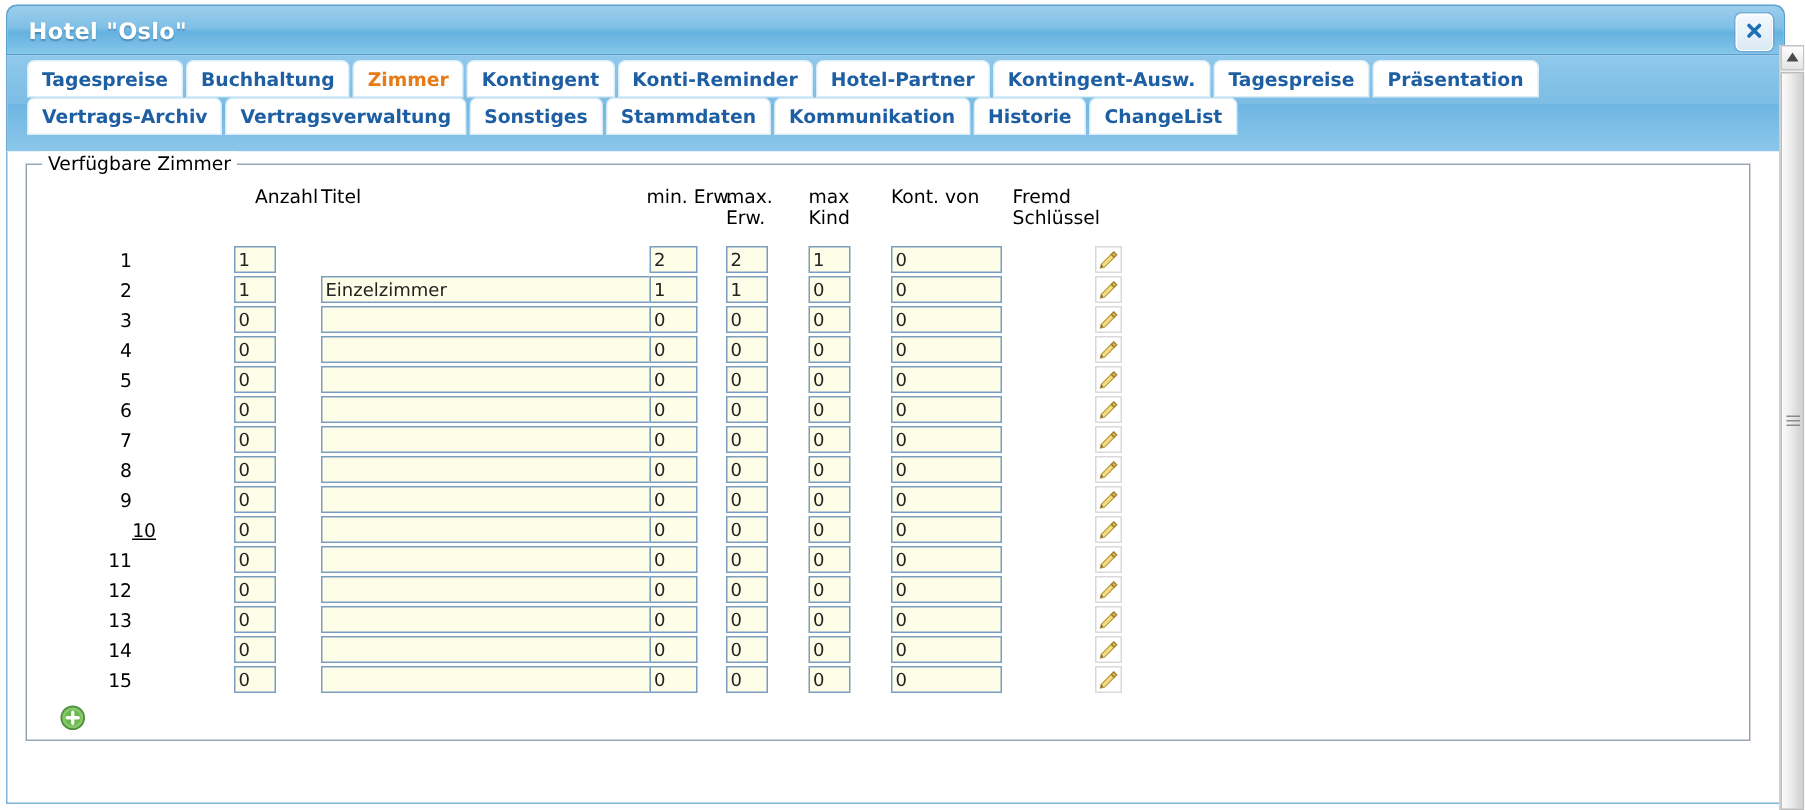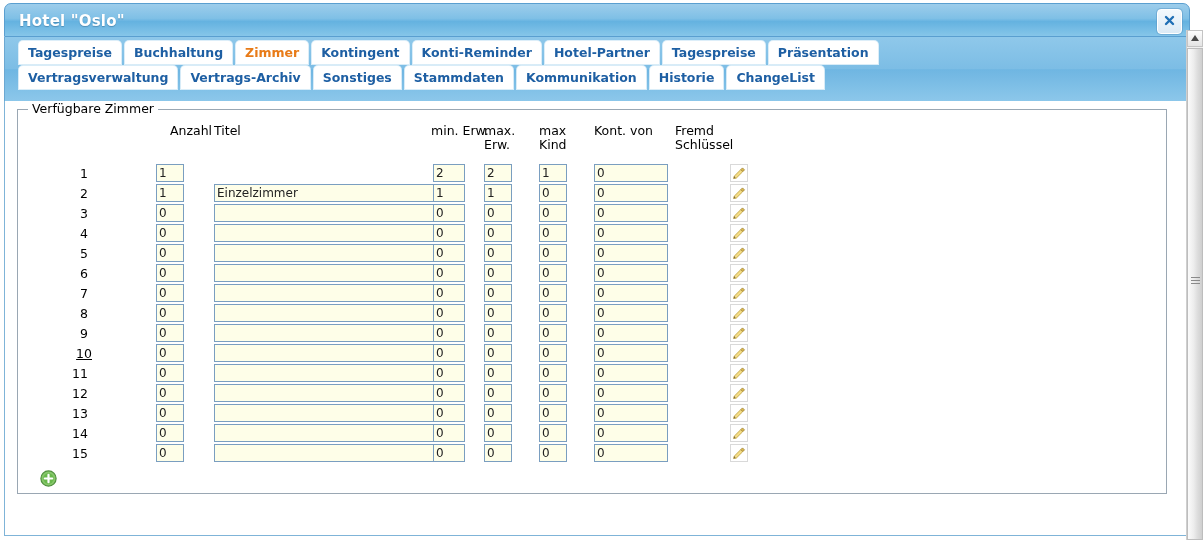--- a/index.html
+++ b/index.html
@@ -243,26 +243,27 @@
   </div>
 
   <div class="tabstrip">
     <div class="tabrow" id="tabrow1">
         <div class="tab">Tagespreise</div>
         <div class="tab">Buchhaltung</div>
         <div class="tab active">Zimmer</div>
         <div class="tab">Kontingent</div>
         <div class="tab">Konti-Reminder</div>
         <div class="tab">Hotel-Partner</div>
+        <div class="tab">Kontingent-Ausw.</div>
         <div class="tab">Tagespreise</div>
         <div class="tab">Präsentation</div>
       </div>
     <div class="tabrow" id="tabrow2">
+        <div class="tab">Vertrags-Archiv</div>
         <div class="tab">Vertragsverwaltung</div>
-        <div class="tab">Vertrags-Archiv</div>
         <div class="tab">Sonstiges</div>
         <div class="tab">Stammdaten</div>
         <div class="tab">Kommunikation</div>
         <div class="tab">Historie</div>
         <div class="tab">ChangeList</div>
       </div>
   </div>
 
   <div class="panel">
     <div class="fieldset">
@@ -419,21 +420,21 @@
               <input type="text" class="fld" value="0" style="left: 576px; width: 74px;">
               <div class="pencil" style="left: 712px;">
                 <svg width="16" height="16" viewBox="0 0 16 16">
                   <path d="M3.2 11.2 L9.6 4.8 L11.6 6.8 L5.2 13.2 L2.6 13.6 Z" fill="#f5dd86" stroke="#b89a3a" stroke-width="0.8"></path>
                   <path d="M9.9 4.5 L11.5 2.9 L13.5 4.9 L11.9 6.5 Z" fill="#dcb94e" stroke="#9c7f2c" stroke-width="0.8"></path>
                   <path d="M2.6 13.6 L3.2 11.2 L4.6 12.6 Z" fill="#7a6a48"></path>
                 </svg>
               </div>
             </div>
             <div class="row">
-              <div class="idx" style="left: 44px; text-decoration: underline;">10</div>
+              <div class="idx" style="left: 56px; text-decoration: underline;">10</div>
               <input type="text" class="fld" value="0" style="left: 138px; width: 28px;">
               <input type="text" class="fld" value="" style="left: 196px; width: 220px;">
               <input type="text" class="fld" value="0" style="left: 415px; width: 32px;">
               <input type="text" class="fld" value="0" style="left: 466px; width: 28px;">
               <input type="text" class="fld" value="0" style="left: 521px; width: 28px;">
               <input type="text" class="fld" value="0" style="left: 576px; width: 74px;">
               <div class="pencil" style="left: 712px;">
                 <svg width="16" height="16" viewBox="0 0 16 16">
                   <path d="M3.2 11.2 L9.6 4.8 L11.6 6.8 L5.2 13.2 L2.6 13.6 Z" fill="#f5dd86" stroke="#b89a3a" stroke-width="0.8"></path>
                   <path d="M9.9 4.5 L11.5 2.9 L13.5 4.9 L11.9 6.5 Z" fill="#dcb94e" stroke="#9c7f2c" stroke-width="0.8"></path>

